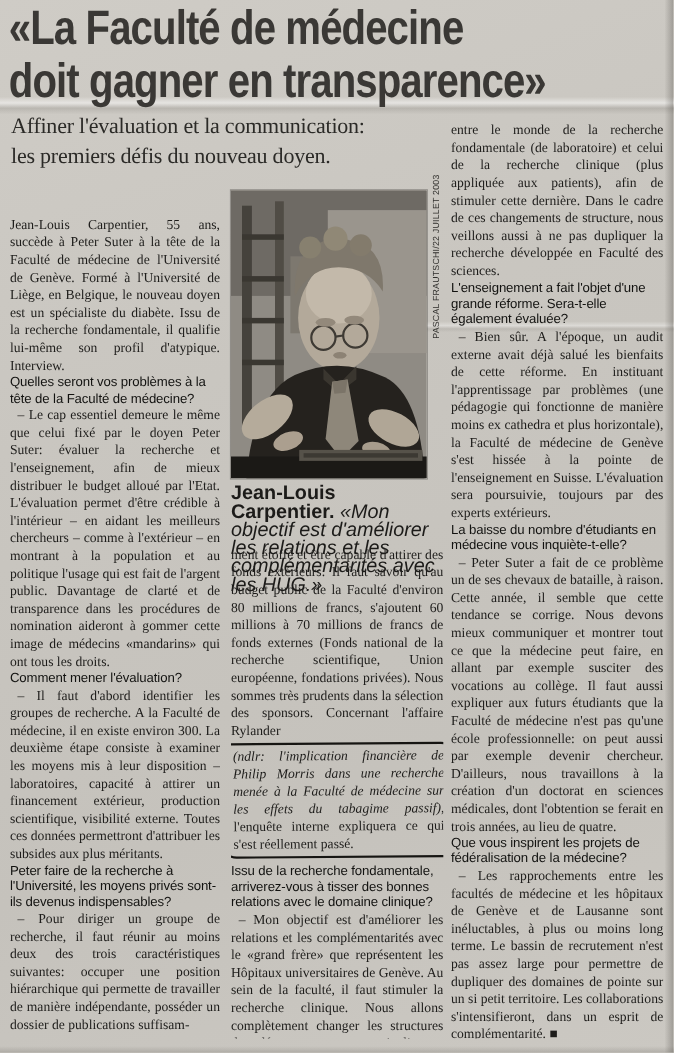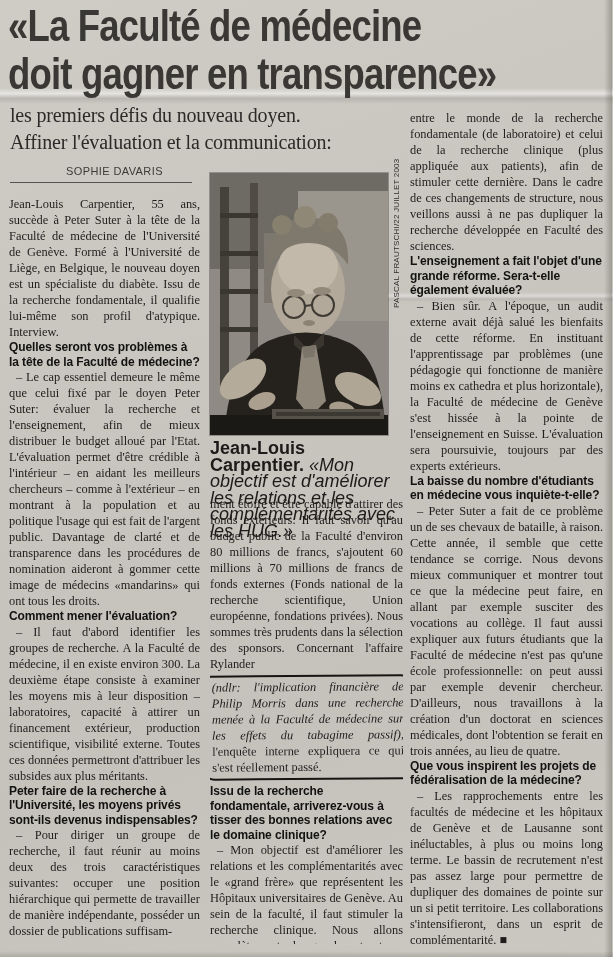--- a/index.html
+++ b/index.html
@@ -25,21 +25,21 @@
         font-size:20px;line-height:27px;letter-spacing:-0.2px;white-space:nowrap;}
   .byline-block{position:absolute;left:10px;top:165px;width:182px;
         border-bottom:1.5px solid #55534f;padding-bottom:5px;}
   .byline{font-family:"Liberation Sans", sans-serif;font-size:11px;color:#3b3a37;
         letter-spacing:.4px;padding-left:56px;}
 
   .col{position:absolute;width:191px;text-align:justify;color:#1e1d1b;
        font-size:12.4px;line-height:16px;overflow:hidden;}
   .col p{margin:0;}
   .col .a{text-indent:7px;}
-  .q{font-family:"Liberation Sans", sans-serif;font-weight:bold;font-size:12px;
+  .q{font-family:"Liberation Sans", sans-serif;font-weight:normal;font-size:12px;
      line-height:14.5px;text-align:left;margin:12px 0 4px 0;color:#121210;letter-spacing:-0.1px;}
   #col1{left:9px;top:196px;height:748px;}
   #col2-body{left:210px;top:496px;width:193px;height:448px;}
   #col3{left:410px;top:110px;width:193px;height:834px;}
 
   .photo-block{position:absolute;left:210px;top:173px;width:200px;height:263px;}
   .photo-frame{position:absolute;left:0;top:0;width:178px;height:262px;
         box-shadow:0 0 0 1px rgba(40,38,35,.35);}
   .photo-credit{position:absolute;left:182px;top:0;height:135px;
         writing-mode:vertical-rl;transform:rotate(180deg);white-space:nowrap;
@@ -63,27 +63,24 @@
   <div class="crease-mid"></div>
   <div class="edge-right"></div>
   <div class="edge-bottom"></div>
 
   <div class="headline">
     <div>«La Faculté de médecine</div>
     <div>doit gagner en transparence»</div>
   </div>
 
   <div class="standfirst">
+    <div>Affiner l'évaluation et la communication:</div>
     <div>les premiers défis du nouveau doyen.</div>
-    <div>Affiner l'évaluation et la communication:</div>
   </div>
 
-  <div class="byline-block">
-    <div class="byline">SOPHIE DAVARIS</div>
-  </div>
 
   <div class="col" id="col1">
     <p class="lead">Jean-Louis Carpentier, 55 ans, succède à Peter Suter à la tête de la Faculté de médecine de l'Université de Genève. Formé à l'Université de Liège, en Belgique, le nouveau doyen est un spécialiste du diabète. Issu de la recherche fondamentale, il qualifie lui-même son profil d'atypique. Interview.</p>
     <p class="q">Quelles seront vos problèmes à la tête de la Faculté de médecine?</p>
     <p class="a">– Le cap essentiel demeure le même que celui fixé par le doyen Peter Suter: évaluer la recherche et l'enseignement, afin de mieux distribuer le budget alloué par l'Etat. L'évaluation permet d'être crédible à l'intérieur – en aidant les meilleurs chercheurs – comme à l'extérieur – en montrant à la population et au politique l'usage qui est fait de l'argent public. Davantage de clarté et de transparence dans les procédures de nomination aideront à gommer cette image de médecins «mandarins» qui ont tous les droits.</p>
     <p class="q">Comment mener l'évaluation?</p>
     <p class="a">– Il faut d'abord identifier les groupes de recherche. A la Faculté de médecine, il en existe environ 300. La deuxième étape consiste à examiner les moyens mis à leur disposition – laboratoires, capacité à attirer un financement extérieur, production scientifique, visibilité externe. Toutes ces données permettront d'attribuer les subsides aux plus méritants.</p>
     <p class="q">Peter faire de la recherche à l'Université, les moyens privés sont-ils devenus indispensables?</p>
     <p class="a">– Pour diriger un groupe de recherche, il faut réunir au moins deux des trois caractéristiques suivantes: occuper une position hiérarchique qui permette de travailler de manière indépendante, posséder un dossier de publications suffisam-</p>
   </div>

